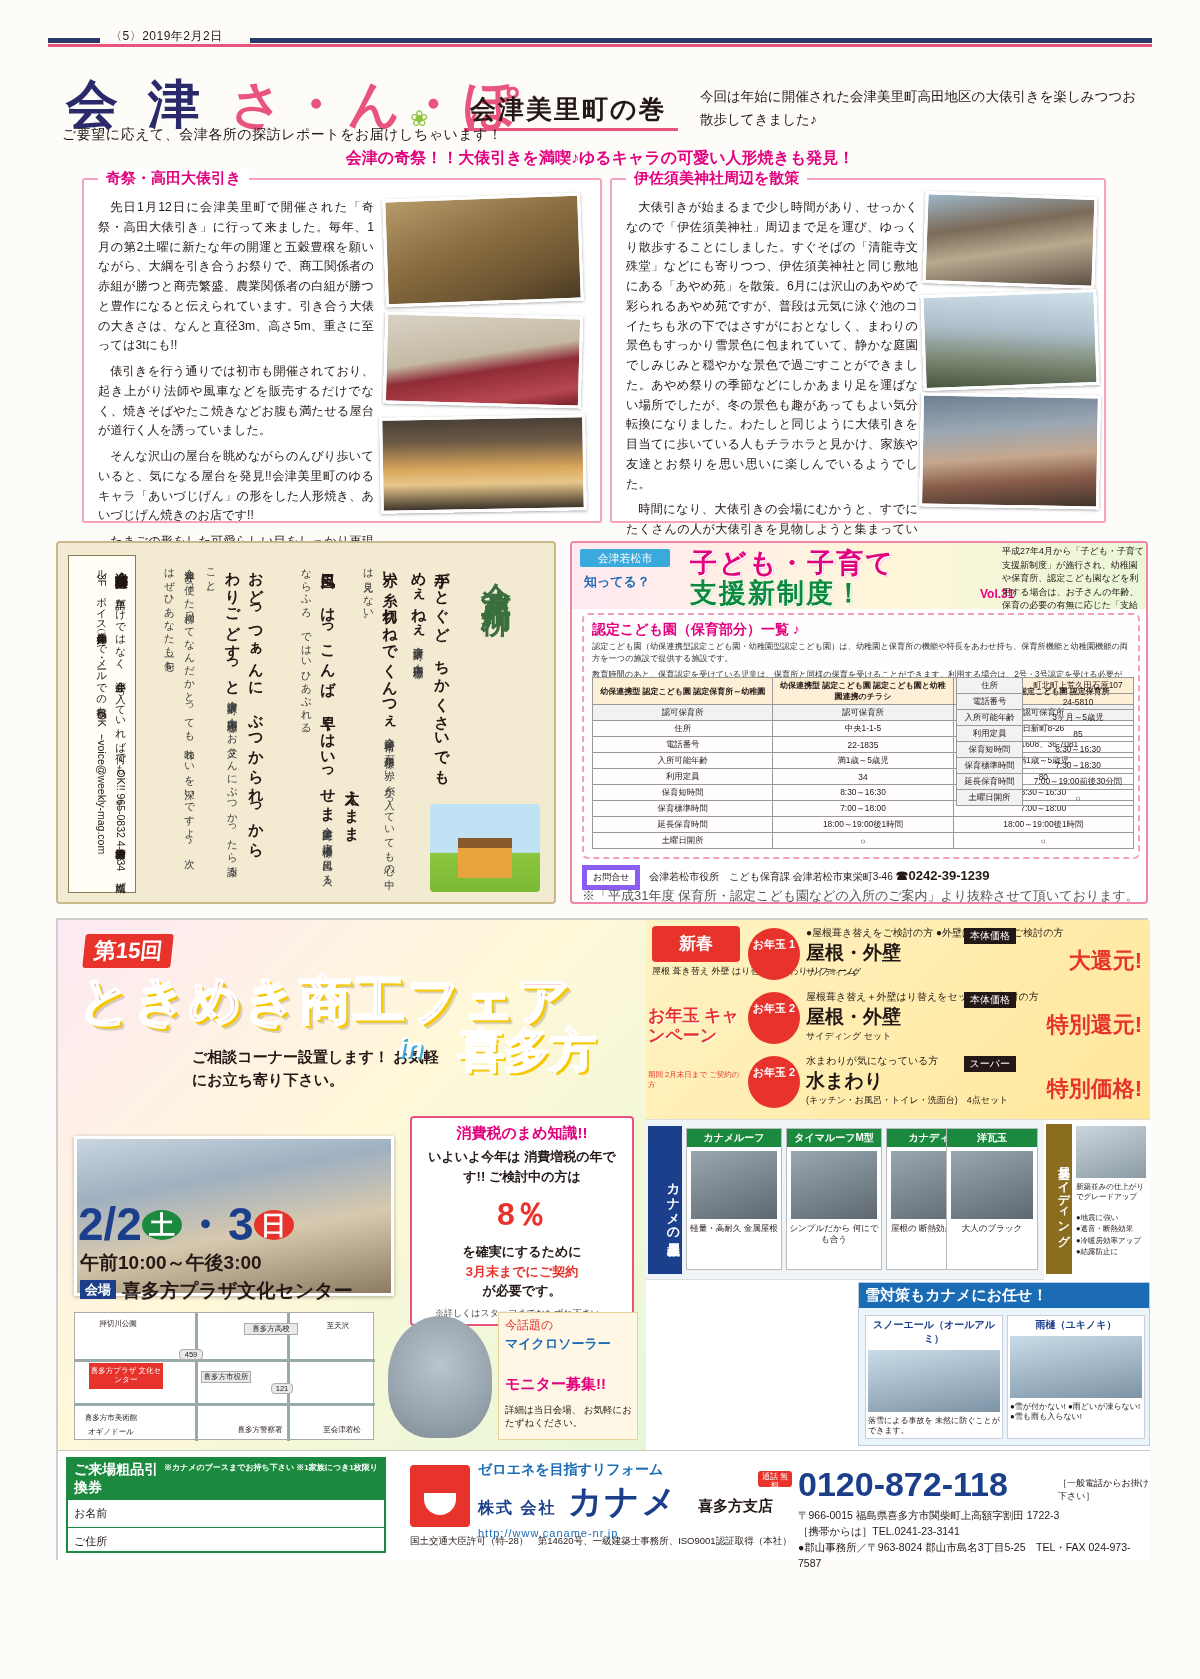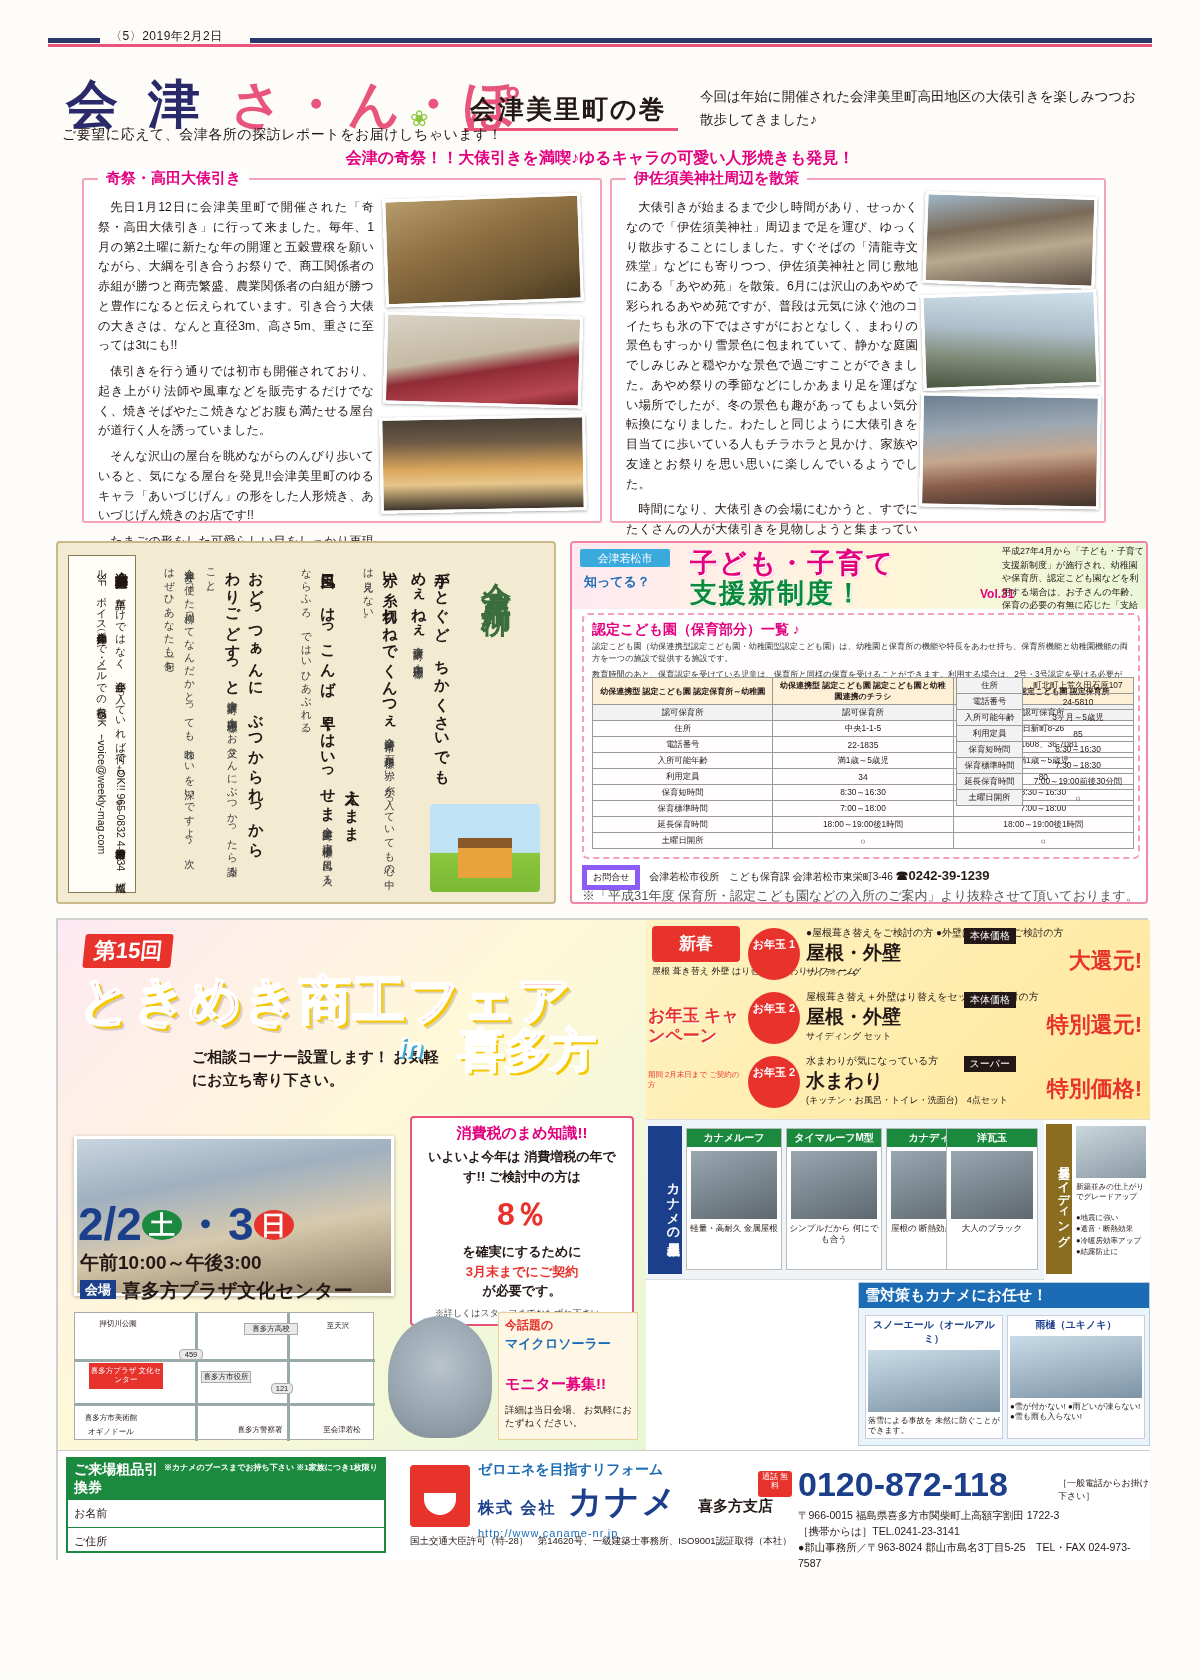--- a/index.html
+++ b/index.html
@@ -209,40 +209,40 @@
   .ad-metal { position:absolute; left:398px; top:200px; width:106px; height:160px; background:#fff; }
   .metal-side { position:absolute; left:2px; top:4px; width:26px; height:150px; background:#8a6d1f; color:#fff;
     writing-mode:vertical-rl; font-size:12px; font-weight:bold; text-align:center; }
   .ad-snow { position:absolute; left:212px; top:362px; width:292px; height:164px; background:#eaf4fb; border:1px solid #bcd; }
   .snow-h { font-size:15px; font-weight:bold; color:#fff; background:#1b6cb5; padding:3px 6px; }
   .snow-card { position:absolute; top:32px; width:138px; height:124px; background:#fff; border:1px solid #ccd; }
   .snow-card .sc-h { font-size:10px; font-weight:bold; text-align:center; color:#1b3f8b; padding:2px 0; }
   .snow-card .sc-img { height:62px; margin:2px; background:linear-gradient(170deg,#c9dbe8,#7d94a6); }
   .snow-card .sc-t { font-size:8px; line-height:1.3; padding:2px; color:#231815; }
   .ad-solar { position:absolute; left:0; top:362px; width:208px; height:164px; background:#fff7e6; border:1px solid #e6d39a; }
-  .solar-h { position:absolute; left:6px; top:4px; font-size:12px; font-weight:bold; color:#e8322c; }
+  .solar-h { position:absolute; left:6px; top:4px; font-size:12px; font-weight:normal; color:#e8322c; }
   .solar-m { position:absolute; left:6px; top:74px; font-size:17px; font-weight:bold; color:#e3007f; }
   .solar-t { position:absolute; left:6px; top:100px; width:196px; font-size:9.5px; line-height:1.4; }
 
   
   .ad-foot { position:absolute; left:0; top:530px; width:1092px; height:110px; border-top:1px solid #ccc; background:#fff; }
   .coupon { position:absolute; left:8px; top:6px; width:320px; height:96px; border:2px solid #1b8a3e; }
   .coupon .ch { background:#1b8a3e; color:#fff; font-size:14px; font-weight:bold; padding:2px 6px; }
   .coupon .cn { float:right; font-size:8px; color:#fff; line-height:1.2; padding-top:2px; }
   .coupon .row { border-top:1px solid #1b8a3e; font-size:11px; padding:6px 6px; }
   .logo-mark { position:absolute; left:352px; top:14px; width:60px; height:62px; background:#e8322c; border-radius:4px; }
   .logo-mark:after { content:""; position:absolute; left:14px; top:28px; width:32px; height:22px; background:#fff; border-radius:0 0 16px 16px; }
   .zeroene { position:absolute; left:420px; top:10px; font-size:14px; font-weight:bold; color:#1b6cb5; }
   .brand { position:absolute; left:420px; top:28px; font-size:34px; font-weight:bold; color:#1b3f8b; letter-spacing:2px; }
   .brand .k { font-size:16px; }
   .brand-url { position:absolute; left:420px; top:76px; font-size:11px; color:#1b6cb5; letter-spacing:1px; }
   .branch { position:absolute; left:640px; top:46px; font-size:15px; font-weight:bold; }
   .freedial { position:absolute; left:740px; top:14px; font-size:34px; font-weight:bold; color:#1b3f8b; }
   .freedial-note { position:absolute; left:1000px; top:26px; font-size:9px; }
-  .fd-badge { position:absolute; left:700px; top:20px; width:34px; height:26px; background:#e8322c; color:#fff;
+  .fd-badge { position:absolute; left:700px; top:20px; width:34px; height:16px; background:#e8322c; color:#fff;
     font-size:8px; text-align:center; line-height:1.1; padding-top:2px; border-radius:3px; }
   .addr { position:absolute; left:740px; top:56px; font-size:10.5px; line-height:1.55; }
   .lic { position:absolute; left:352px; top:84px; font-size:9.5px; }
 
   
   .mp-line { position:absolute; background:#9aa; }
   .mp-box { position:absolute; font-size:7.5px; text-align:center; }
   .mp-red { background:#e8322c; color:#fff; }
   .mp-grey { background:#e9e9e9; border:1px solid #aaa; }
 </style>

